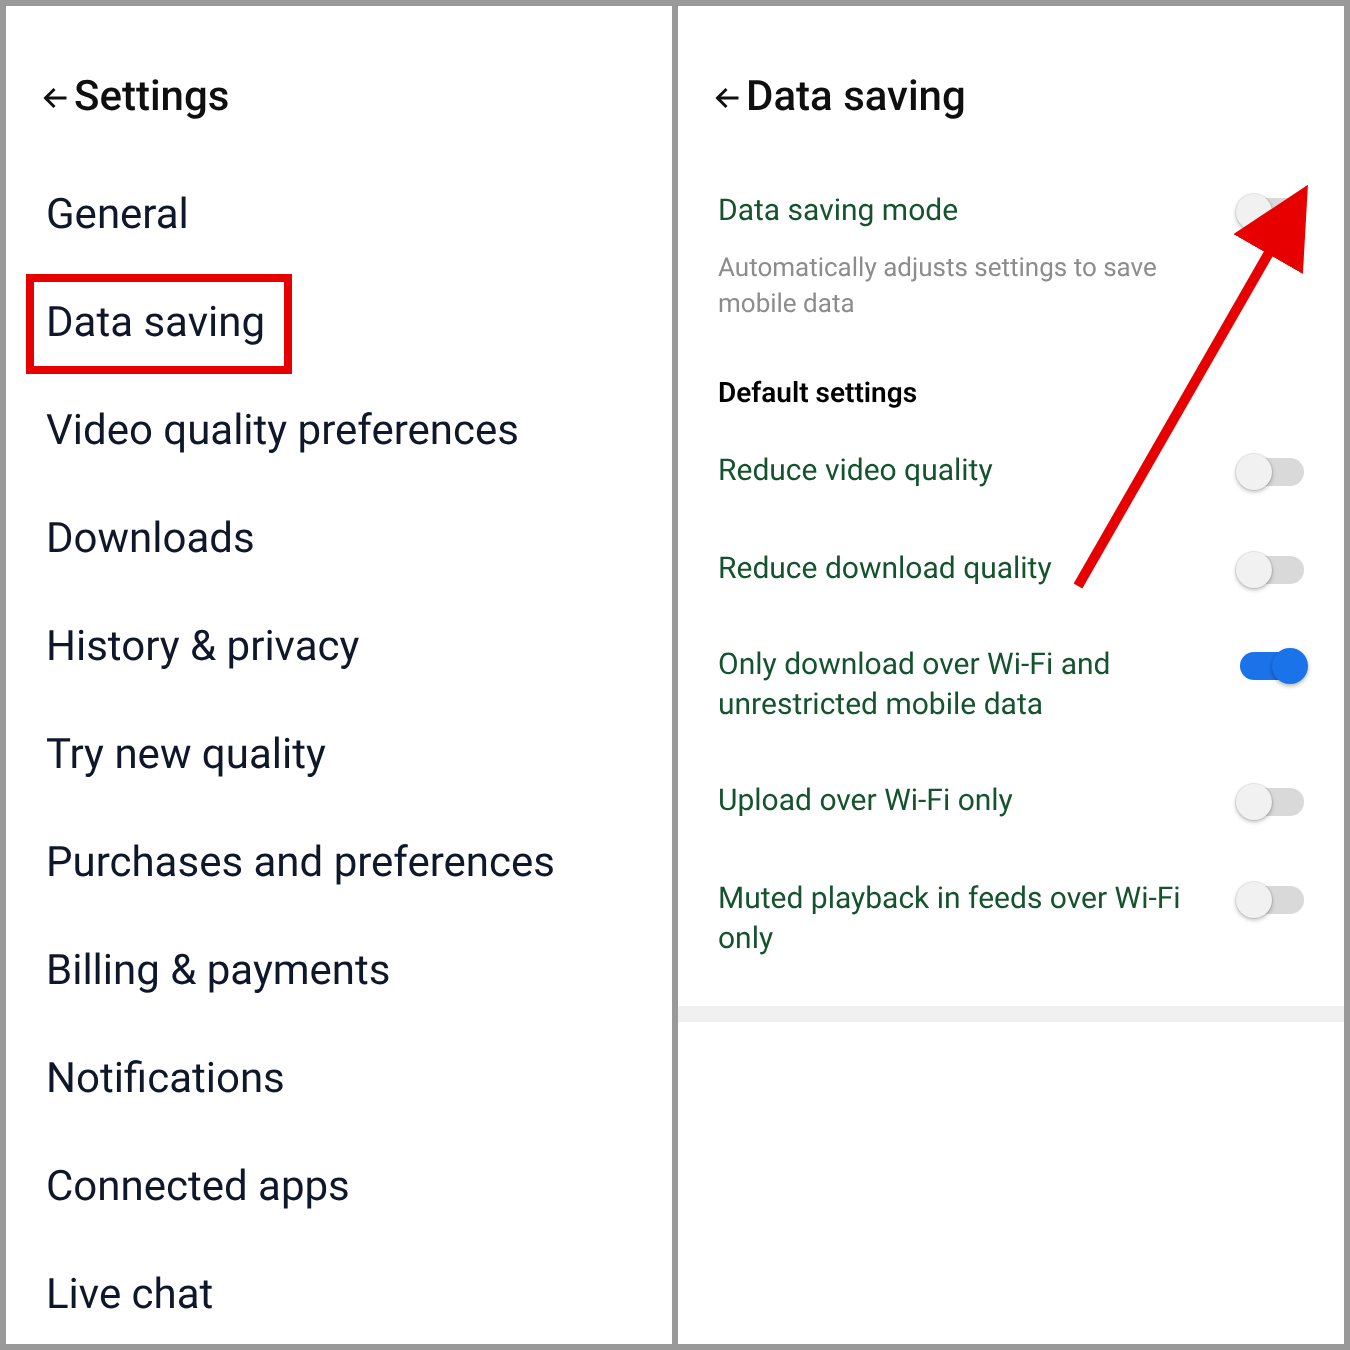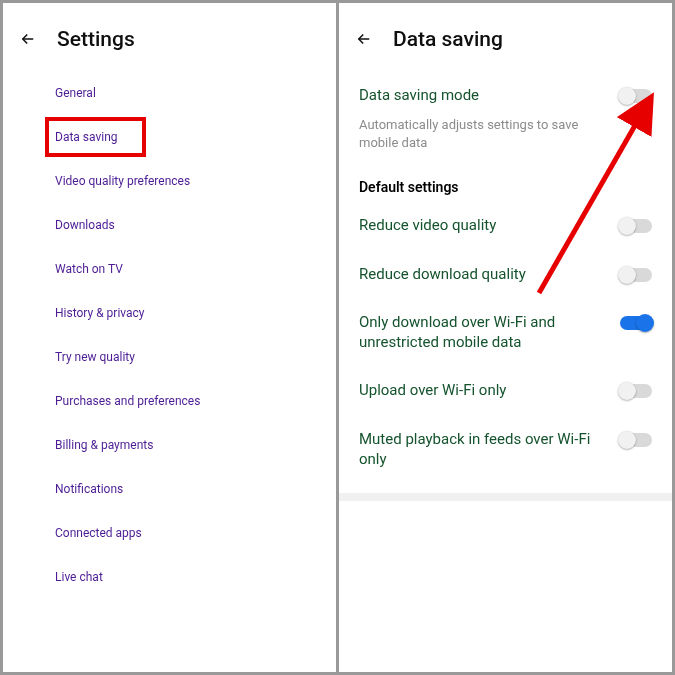--- a/index.html
+++ b/index.html
@@ -1,23 +1,23 @@
 <!DOCTYPE html>
 <html><head>
   <meta charset="utf-8">
   <style>
     body { margin: 0; padding: 0; font-family: Roboto, Arial, sans-serif; background: #999; }
     .container { display: flex; width: 675px; height: 675px; box-sizing: border-box; padding: 3px; gap: 3px; }
     .panel { background: #fff; flex: 1; display: flex; flex-direction: column; overflow: hidden; position: relative; }
-    .header { display: flex; align-items: center; padding: 24px 16px 20px 16px; gap: 20px; }
+    .header { display: flex; align-items: center; padding: 34px 16px 20px 16px; }
     .back-arrow { width: 18px; height: 18px; display: flex; align-items: center; justify-content: center; cursor: pointer; }
     .back-arrow svg { width: 18px; height: 18px; }
     .title { font-size: 21px; font-weight: 500; color: #0f0f0f; }
     .list { padding: 0 20px; display: flex; flex-direction: column; }
-    .list-item { font-size: 12px; color: #4c1d95; padding: 15px 0; cursor: pointer; margin-left: 32px; }
+    .list-item { font-size: 21px; color: #0f172a; padding: 15px 0; cursor: pointer; }
     .list-item.highlighted { position: relative; }
     .highlight-box { position: absolute; border: 4px solid #e60000; left: -10px; top: 2px; right: 170px; bottom: 2px; pointer-events: none; }
     .list-item.cut { margin-bottom: -30px; }
 
     .setting-row { display: flex; align-items: flex-start; padding: 14px 20px; gap: 12px; cursor: pointer; }
     .setting-text { flex: 1; }
     .setting-label { font-size: 15px; color: #14532d; line-height: 1.35; }
     .setting-sub { font-size: 13px; color: #8c8c8c; line-height: 1.35; margin-top: 11px; }
     .section-header { font-size: 14px; font-weight: 600; color: #000000; padding: 14px 20px 6px 20px; }
     .toggle { width: 32px; height: 14px; border-radius: 10px; background: #d9d9d9; position: relative; flex-shrink: 0; margin-top: 4px; }
@@ -44,21 +44,20 @@
       <div class="title">Settings</div>
     </div>
     <div class="list">
       <div class="list-item">General</div>
       <div class="list-item highlighted">
         <span>Data saving</span>
         <div class="highlight-box"></div>
       </div>
       <div class="list-item">Video quality preferences</div>
       <div class="list-item">Downloads</div>
-      <div class="list-item">Watch on TV</div>
       <div class="list-item">History &amp; privacy</div>
       <div class="list-item">Try new quality</div>
       <div class="list-item">Purchases and preferences</div>
       <div class="list-item">Billing &amp; payments</div>
       <div class="list-item">Notifications</div>
       <div class="list-item">Connected apps</div>
       <div class="list-item cut">Live chat</div>
     </div>
   </div>
 

